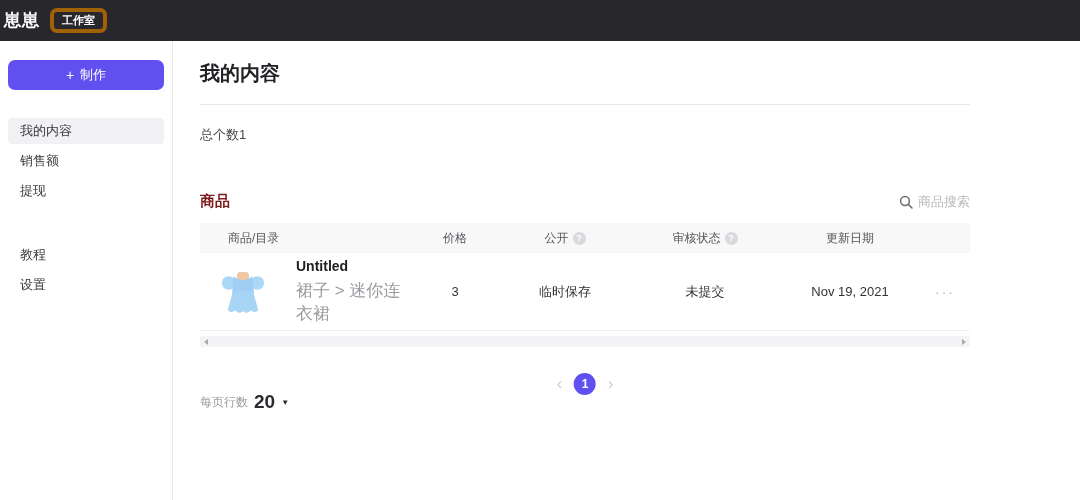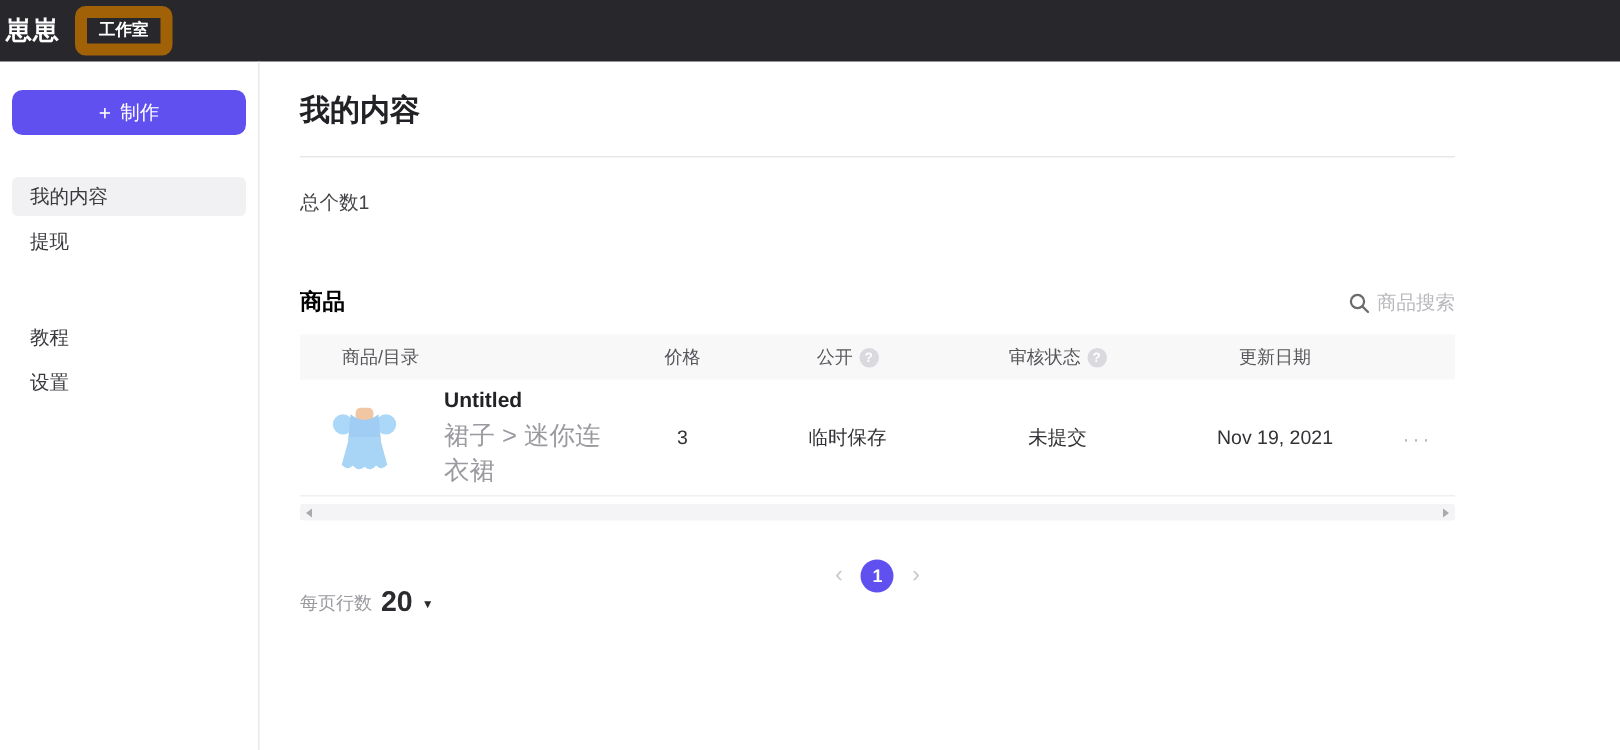--- a/index.html
+++ b/index.html
@@ -19,21 +19,21 @@
     padding: 0 4px;
     gap: 10px;
   }
   .logo-text {
     color: #ffffff;
     font-size: 17px;
     font-weight: 800;
     letter-spacing: 1px;
   }
   .studio-badge {
-    border: 8px solid #a16207;
+    border: 4px solid #a16207;
     border-radius: 7px;
     color: #ffffff;
     font-size: 11px;
     font-weight: 700;
     padding: 2px 8px;
     line-height: 13px;
   }
   
   .shell { display: flex; height: 459px; }
   .sidebar {
@@ -92,21 +92,21 @@
     margin-top: 21px;
     font-size: 13px;
     color: #444448;
   }
   .section-head {
     margin-top: 48px;
     display: flex;
     align-items: center;
     justify-content: space-between;
   }
-  .section-title { font-size: 15px; font-weight: 700; color: #000000; }
+  .section-title { font-size: 15px; font-weight: 700; color: #7f1d1d; }
   .search-box {
     display: flex;
     align-items: center;
     gap: 5px;
     cursor: pointer;
   }
   .search-box svg { display: block; }
   .search-text { font-size: 13px; color: #b8b8bd; }
   
   .tbl { margin-top: 12px; }
@@ -222,20 +222,23 @@
 <div class="shell">
 
   <aside class="sidebar">
     <button class="create-btn">
       <span class="plus">+</span>
       <span>制作</span>
     </button>
     <nav class="nav">
       <div class="nav-item active">
         <span>我的内容</span>
+      </div>
+      <div class="nav-item">
+        <span>销售额</span>
       </div>
       <div class="nav-item">
         <span>提现</span>
       </div>
       <div class="nav-gap"></div>
       <div class="nav-item">
         <span>教程</span>
       </div>
       <div class="nav-item">
         <span>设置</span>

